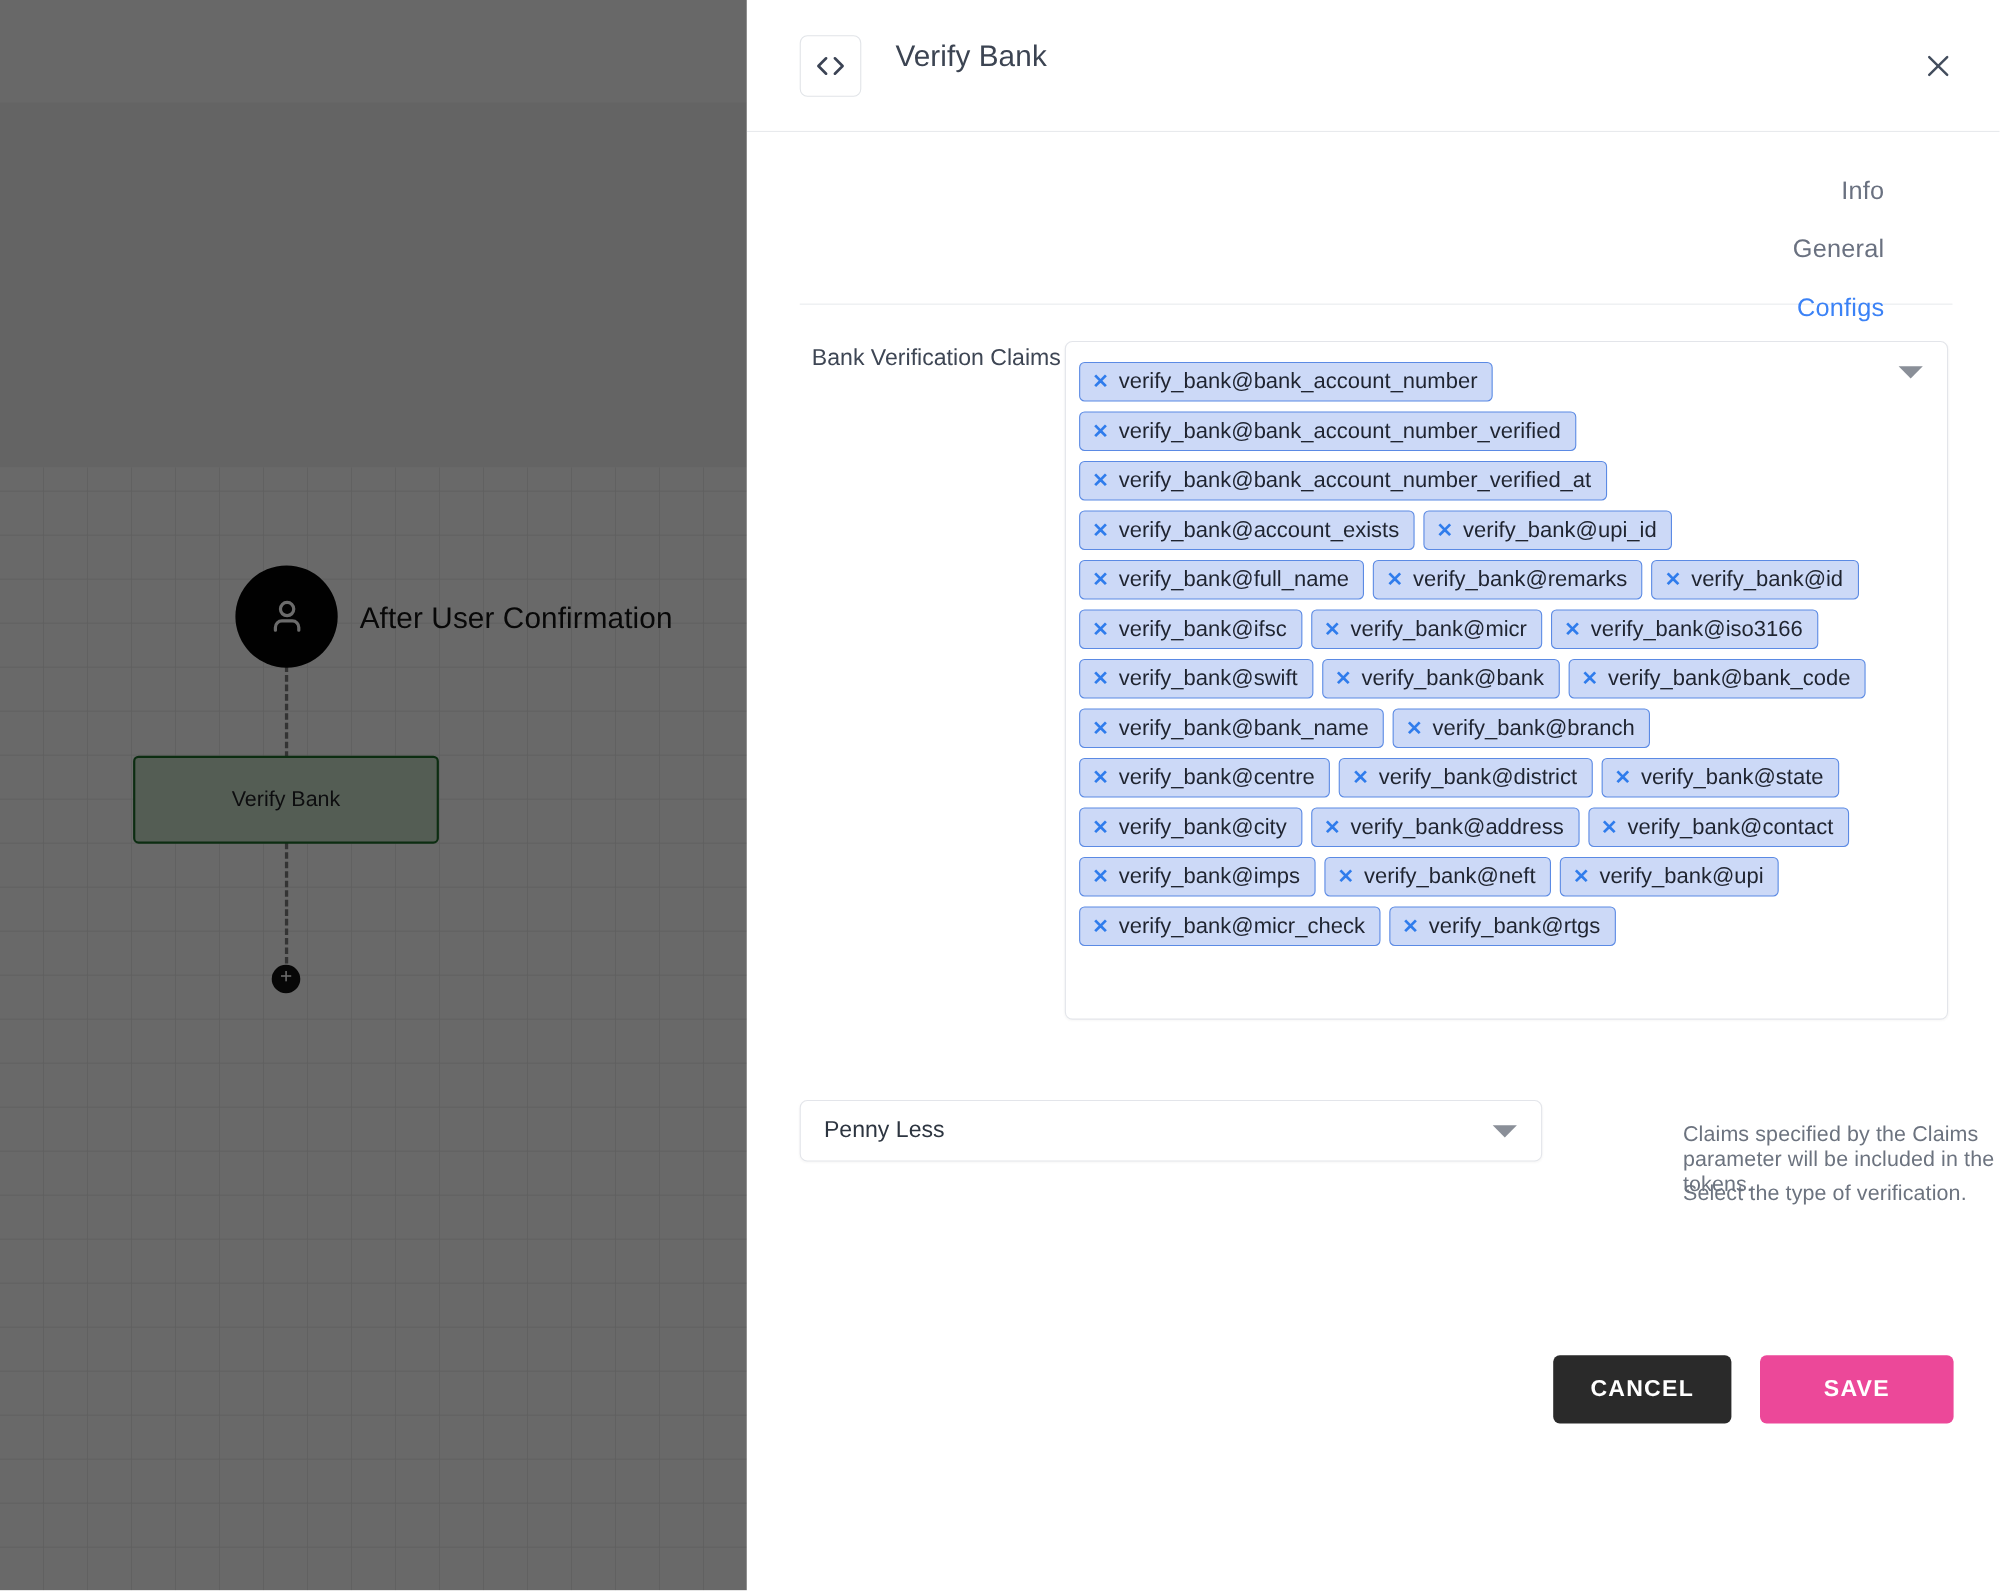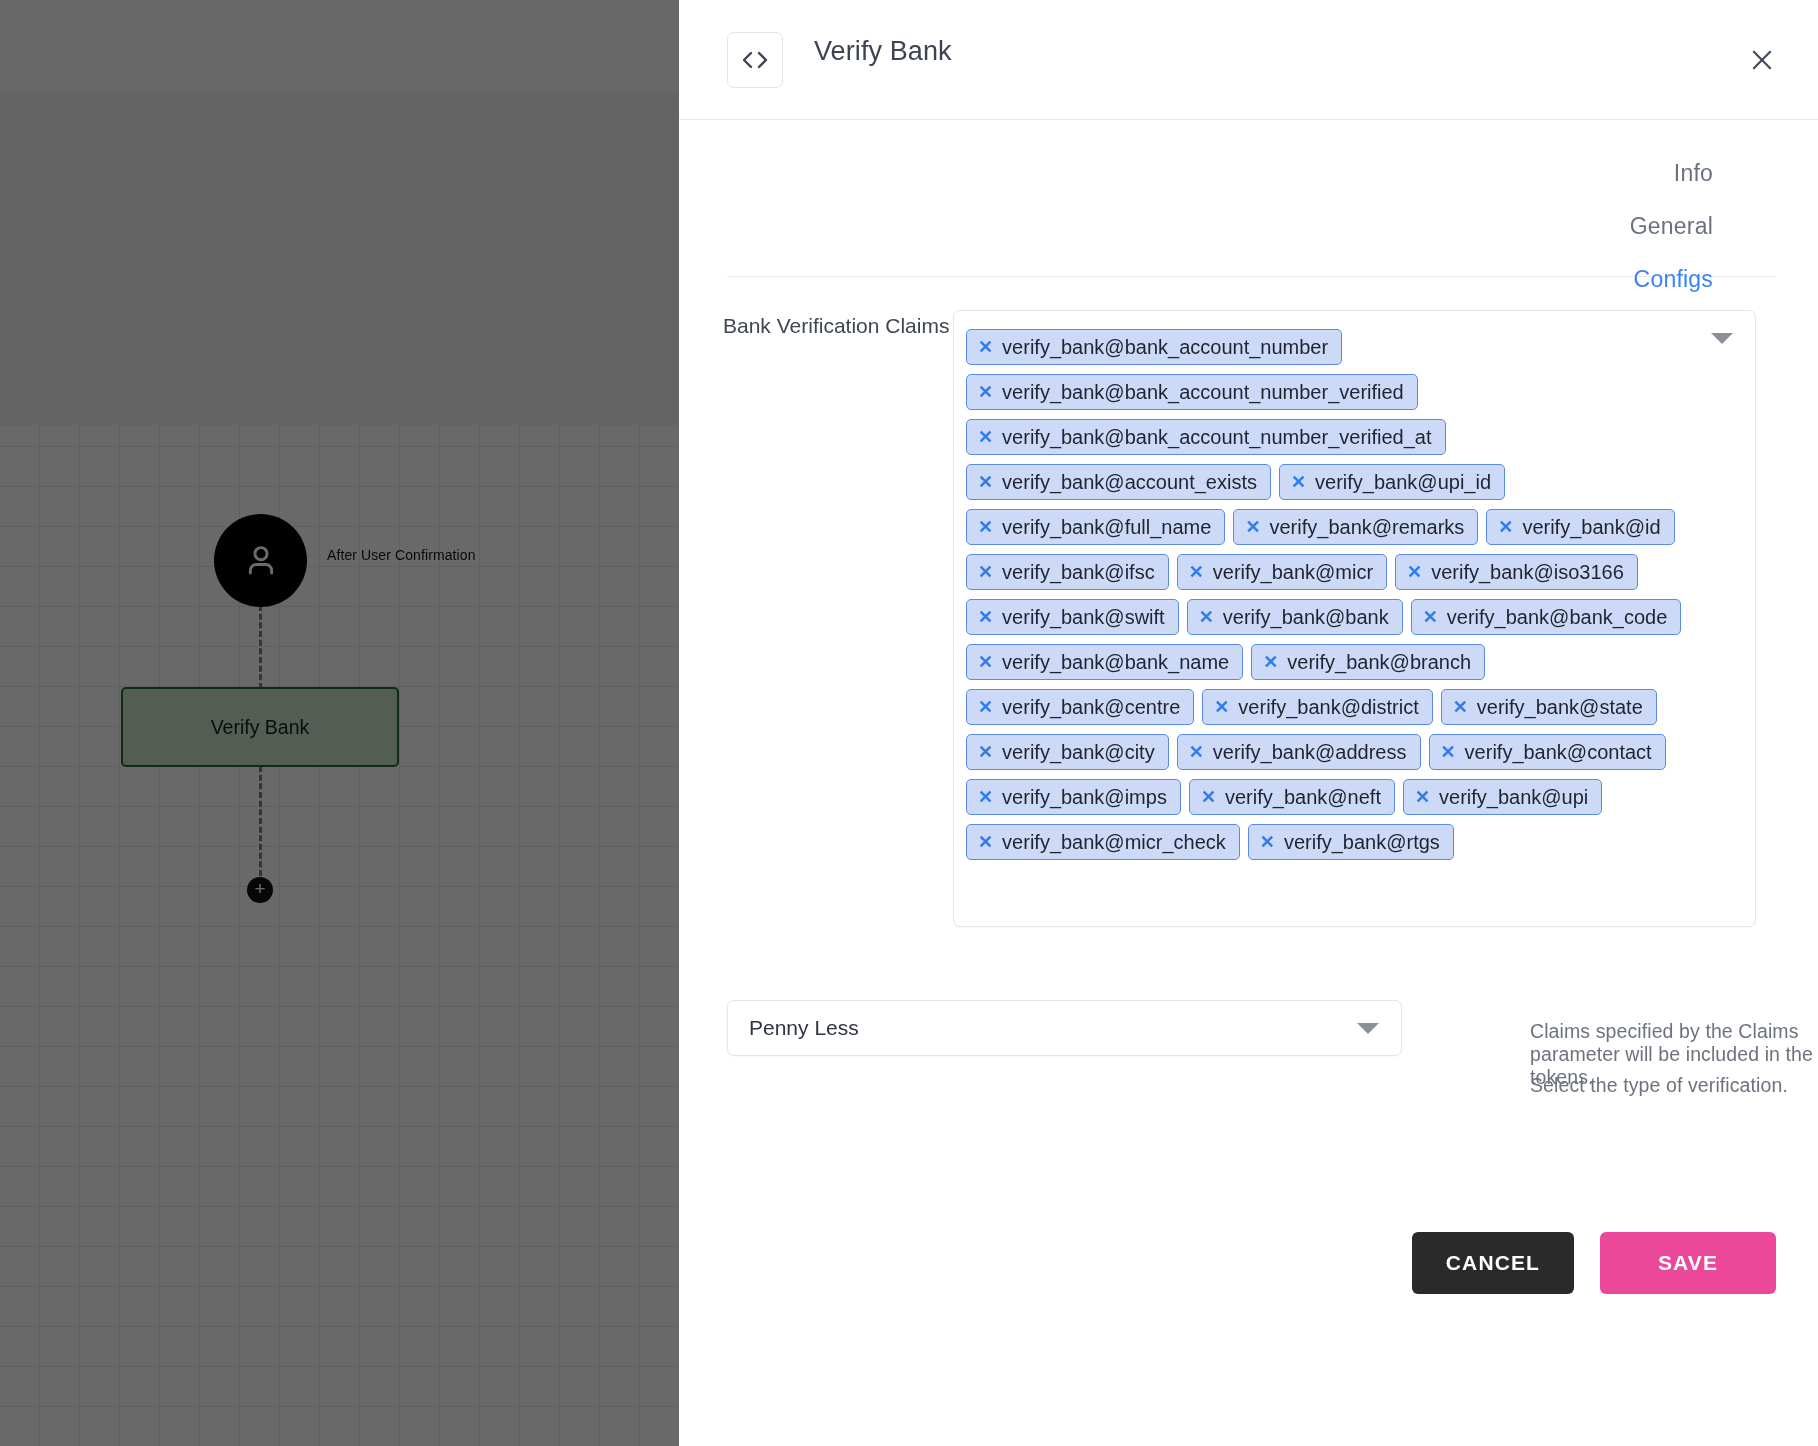--- a/index.html
+++ b/index.html
@@ -68,21 +68,21 @@
     display: flex;
     align-items: center;
     justify-content: center;
   }
   .flow-node-user svg { display:block; }
 
   .flow-label-after-user {
     position: absolute;
     left: 327px;
     top: 547px;
-    font-size: 14px;
+    font-size: 27px;
     color: #141414;
     white-space: nowrap;
     letter-spacing: .1px;
   }
 
   .edge {
     position: absolute;
     left: 259px;
     width: 0;
     border-left: 3px dashed #7d7d7d;
@@ -222,21 +222,21 @@
     position: absolute;
     display: flex;
   }
   .field-label {
     font-size: 21px;
     color: #3e4654;
     line-height: 31px;
     width: 230px;
     flex: none;
   }
-  .row-claims { left: 44px; top: 310px; }
+  .row-claims { left: 59px; top: 310px; }
   .row-vtype  { left: 48px; top: 1000px; }
 
   .multiselect {
     position: relative;
     width: 803px;
     min-height: 617px;
     box-sizing: border-box;
     border: 1px solid #e3e5ea;
     border-radius: 7px;
     background: #ffffff;

